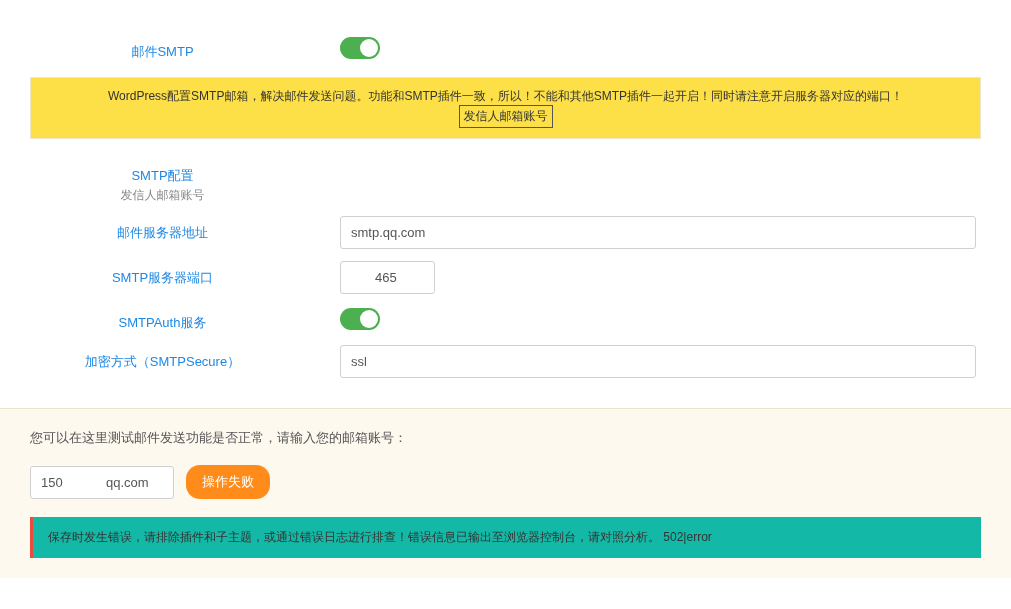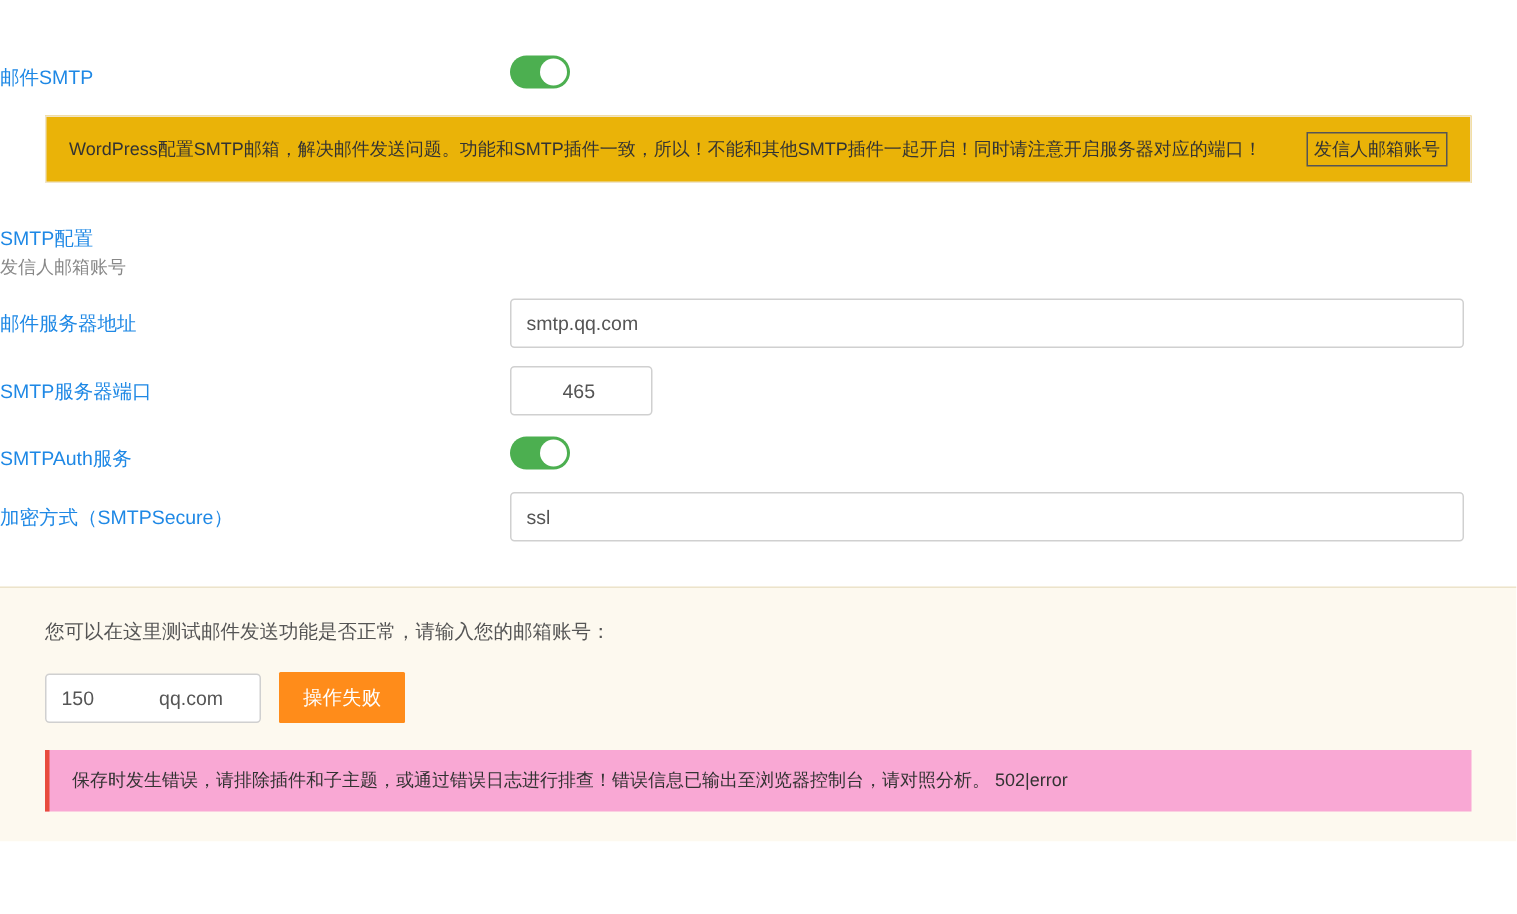--- a/index.html
+++ b/index.html
@@ -16,21 +16,21 @@
     .container {
       width: 1011px;
     }
     .form-row {
       display: flex;
       align-items: flex-start;
       margin-bottom: 12px;
     }
     .label-col {
       width: 340px;
-      text-align: left;
+      text-align: center;
       padding-right: 15px;
       padding-top: 8px;
     }
     .label-primary {
       color: #1e88e5;
       font-size: 13px;
       display: block;
     }
     .label-sub {
       color: #888;
@@ -74,29 +74,30 @@
       content: '';
       position: absolute;
       width: 18px;
       height: 18px;
       background: #fff;
       border-radius: 50%;
       top: 2px;
       right: 2px;
     }
     .notice-box {
-      background: #eab308;
+      background: #fde047;
       border: 1px solid #f0e4c8;
       padding: 10px 15px;
       margin: 15px 30px 20px 30px;
       font-size: 12px;
       color: #333;
       display: flex;
       align-items: center;
       justify-content: space-between;
+      flex-direction: column;
     }
     .notice-link {
       color: #333;
       text-decoration: none;
       border: 1px solid #555;
       padding: 2px 4px;
       font-size: 12px;
     }
     .test-section {
       background: #fdf9ef;
@@ -115,26 +116,26 @@
       align-items: center;
     }
     .test-input-row input {
       width: 144px;
     }
     .btn-orange {
       background: #ff8c1a;
       color: #fff;
       border: none;
       padding: 8px 16px;
-      border-radius: 1px;
+      border-radius: 14px;
       font-size: 13px;
       cursor: pointer;
     }
     .error-box {
-      background: #f9a8d4;
+      background: #14b8a6;
       border-left: 3px solid #e84c3d;
       padding: 12px 15px;
       margin-top: 18px;
       font-size: 12px;
       color: #333;
     }
   </style>
 </head>
 <body>
 

